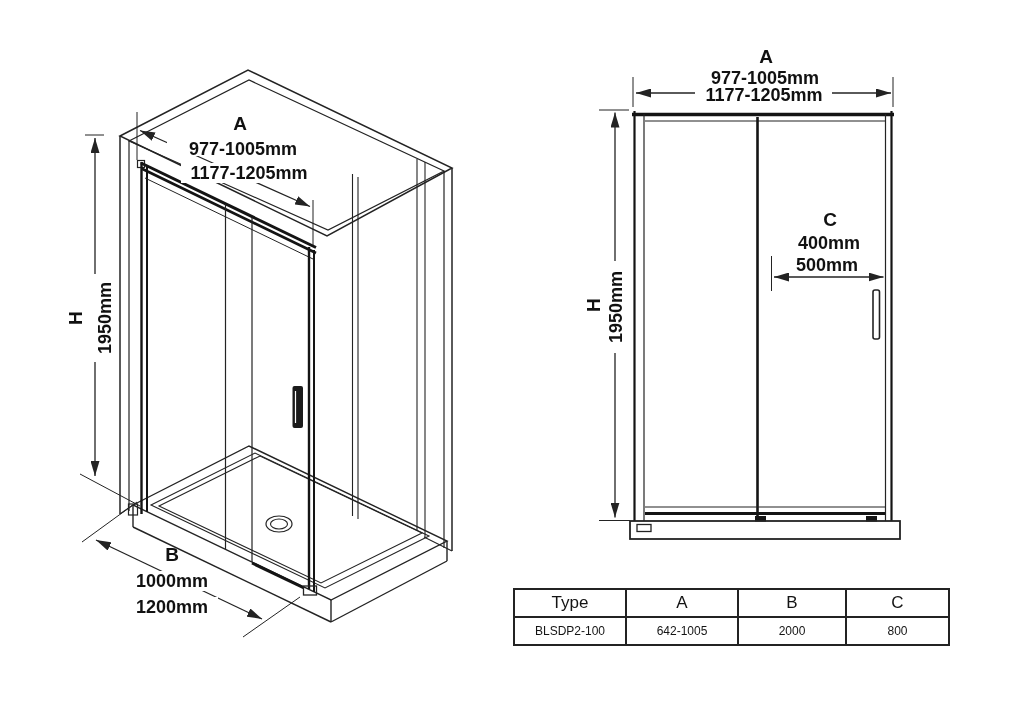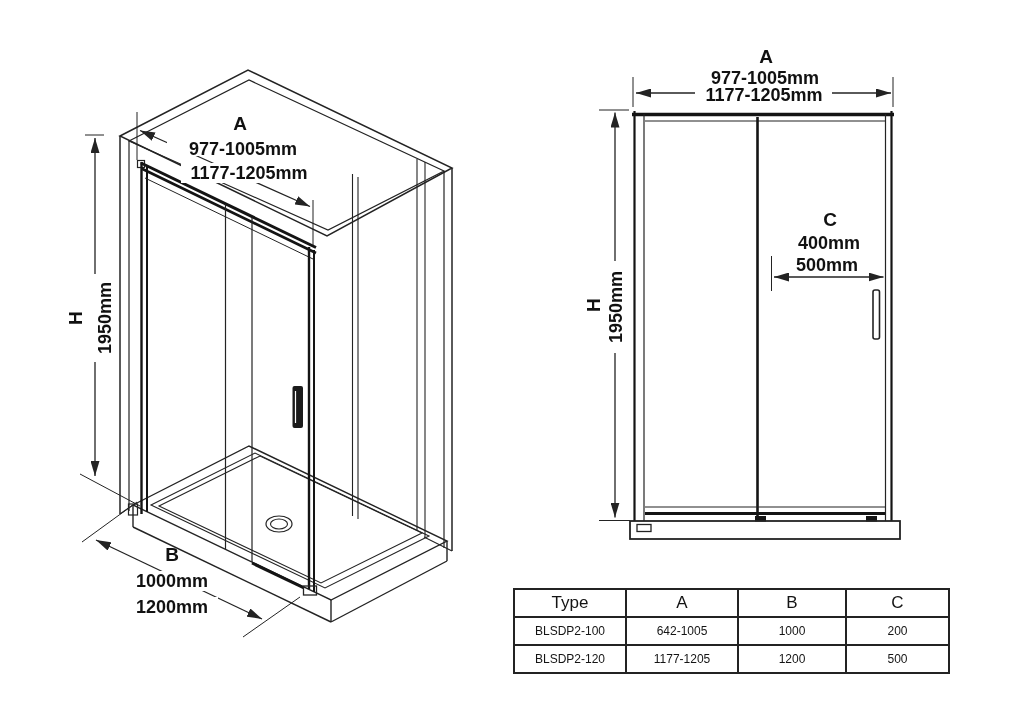--- a/index.html
+++ b/index.html
@@ -204,25 +204,19 @@
       <th>Type</th>
       <th>A</th>
       <th>B</th>
       <th>C</th>
     </tr>
   </thead>
   <tbody>
     <tr>
       <td>BLSDP2-100</td>
       <td>642-1005</td>
-      <td>1000</td>
-      <td>200</td>
-    </tr>
-    <tr>
-      <td>BLSDP2-120</td>
-      <td>1177-1205</td>
-      <td>1200</td>
-      <td>500</td>
+      <td>2000</td>
+      <td>800</td>
     </tr>
   </tbody>
 </table>
 
 </div>
 
 </body></html>

